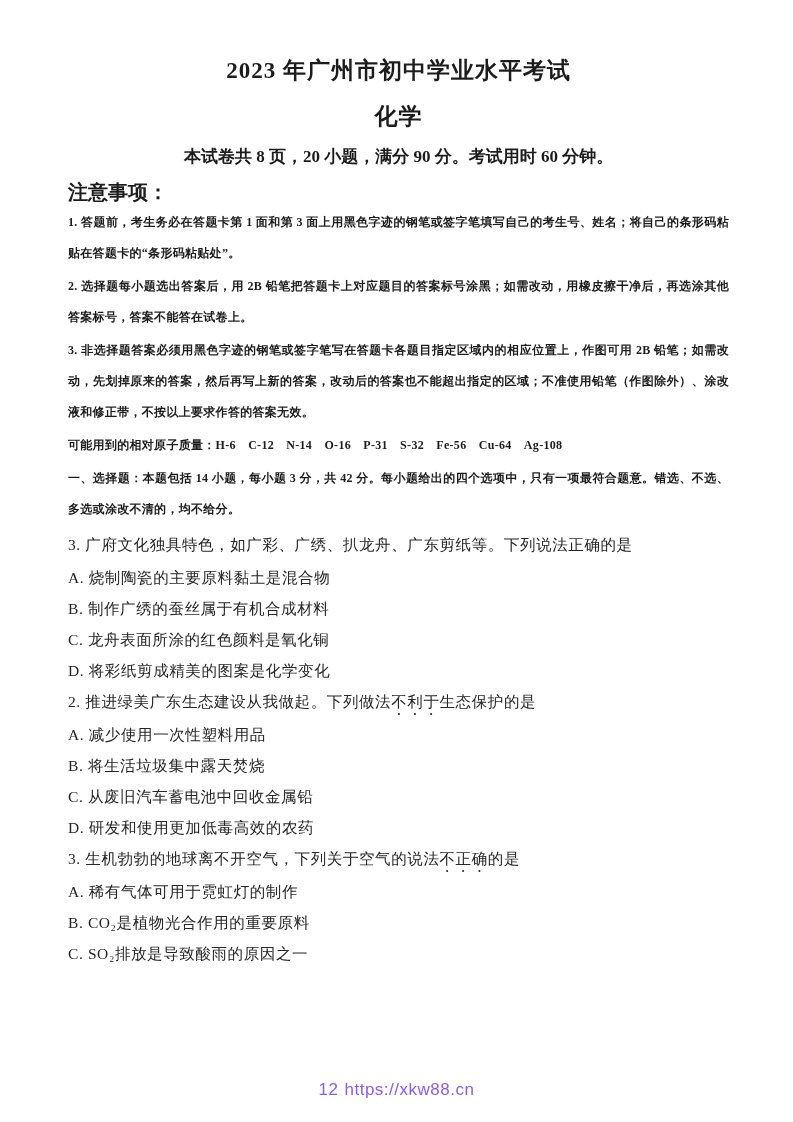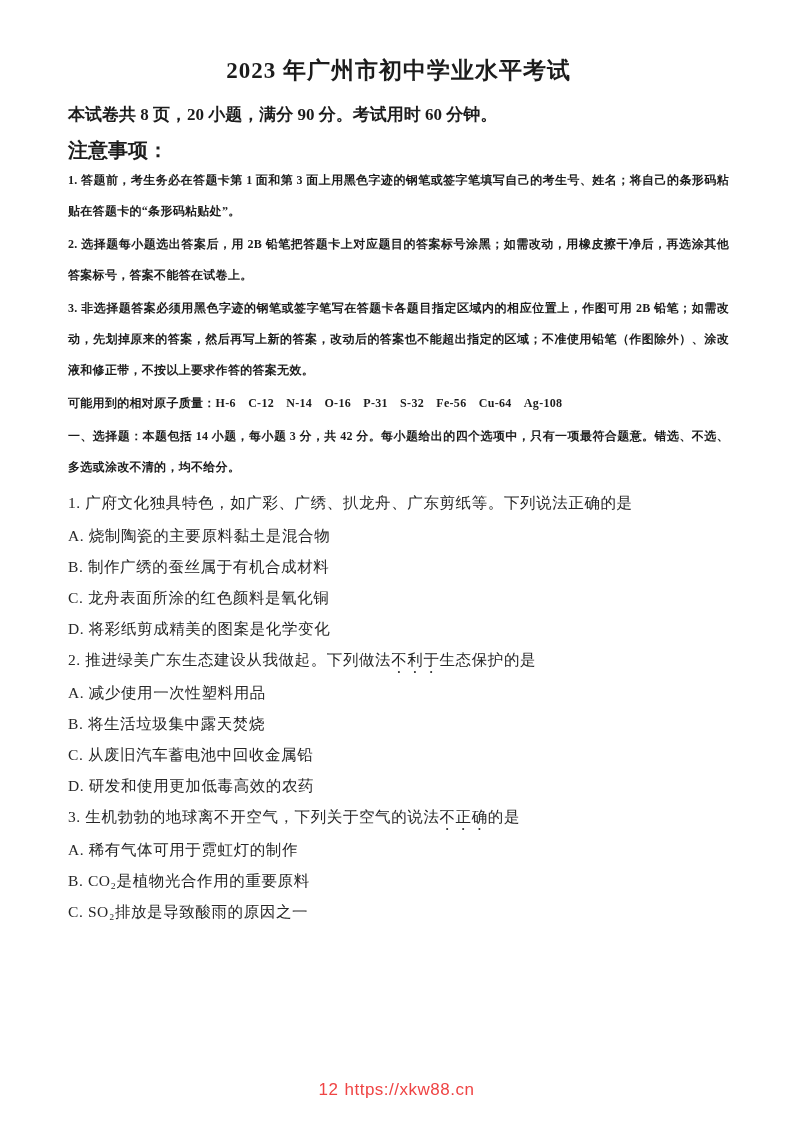--- a/index.html
+++ b/index.html
@@ -31,21 +31,21 @@
     font-size: 23px;
     font-weight: bold;
     text-align: center;
     line-height: 30px;
     margin: 0 0 10px 0;
     letter-spacing: 1px;
   }
   .exam-info {
     font-size: 17px;
     font-weight: bold;
-    text-align: left;
+    text-align: center;
     line-height: 26px;
     margin: 12px 0 9px 0;
   }
   .notice-header {
     font-size: 20px;
     font-weight: bold;
     line-height: 26px;
     margin: 0 0 2px 0;
   }
   .bold-par {
@@ -74,49 +74,50 @@
     text-emphasis-position: under right;
   }
   .footer {
     position: absolute;
     bottom: 22px;
     left: 0;
     width: 100%;
     text-align: center;
     font-family: "Liberation Sans", sans-serif;
     font-size: 17px;
-    color: #ef4444;
+    color: #8b5cf6;
     letter-spacing: 0.5px;
   }
   .footer .pg {
     margin-right: 6px;
   }
 </style>
 </head>
 <body>
 
 <div class="page">
 
   <div class="title">2023 年广州市初中学业水平考试</div>
 
+  <div class="subject">化学</div>
 
   <div class="exam-info">本试卷共 8 页，20 小题，满分 90 分。考试用时 60 分钟。</div>
 
   <div class="notice-header">注意事项：</div>
 
   <p class="bold-par">1. 答题前，考生务必在答题卡第 1 面和第 3 面上用黑色字迹的钢笔或签字笔填写自己的考生号、姓名；将自己的条形码粘贴在答题卡的“条形码粘贴处”。</p>
   <p class="bold-par">2. 选择题每小题选出答案后，用 2B 铅笔把答题卡上对应题目的答案标号涂黑；如需改动，用橡皮擦干净后，再选涂其他答案标号，答案不能答在试卷上。</p>
   <p class="bold-par">3. 非选择题答案必须用黑色字迹的钢笔或签字笔写在答题卡各题目指定区域内的相应位置上，作图可用 2B 铅笔；如需改动，先划掉原来的答案，然后再写上新的答案，改动后的答案也不能超出指定的区域；不准使用铅笔（作图除外）、涂改液和修正带，不按以上要求作答的答案无效。</p>
 
   <p class="bold-par">可能用到的相对原子质量：H-6　C-12　N-14　O-16　P-31　S-32　Fe-56　Cu-64　Ag-108</p>
 
   <p class="bold-par section-header">一、选择题：本题包括 14 小题，每小题 3 分，共 42 分。每小题给出的四个选项中，只有一项最符合题意。错选、不选、多选或涂改不清的，均不给分。</p>
 
   <div class="question">
-    <p><span>1. 广府文化独具特色，如广彩、广绣、扒龙舟、广东剪纸等。下列说法正确的是</span><span class="emph"></span><span></span></p>
+    <p><span>3. 广府文化独具特色，如广彩、广绣、扒龙舟、广东剪纸等。下列说法正确的是</span><span class="emph"></span><span></span></p>
     <p>A. 烧制陶瓷的主要原料黏土是混合物</p>
     <p>B. 制作广绣的蚕丝属于有机合成材料</p>
     <p>C. 龙舟表面所涂的红色颜料是氧化铜</p>
     <p>D. 将彩纸剪成精美的图案是化学变化</p>
   </div>
 
   <div class="question">
     <p><span>2. 推进绿美广东生态建设从我做起。下列做法</span><span class="emph">不利于</span><span>生态保护的是</span></p>
     <p>A. 减少使用一次性塑料用品</p>
     <p>B. 将生活垃圾集中露天焚烧</p>

